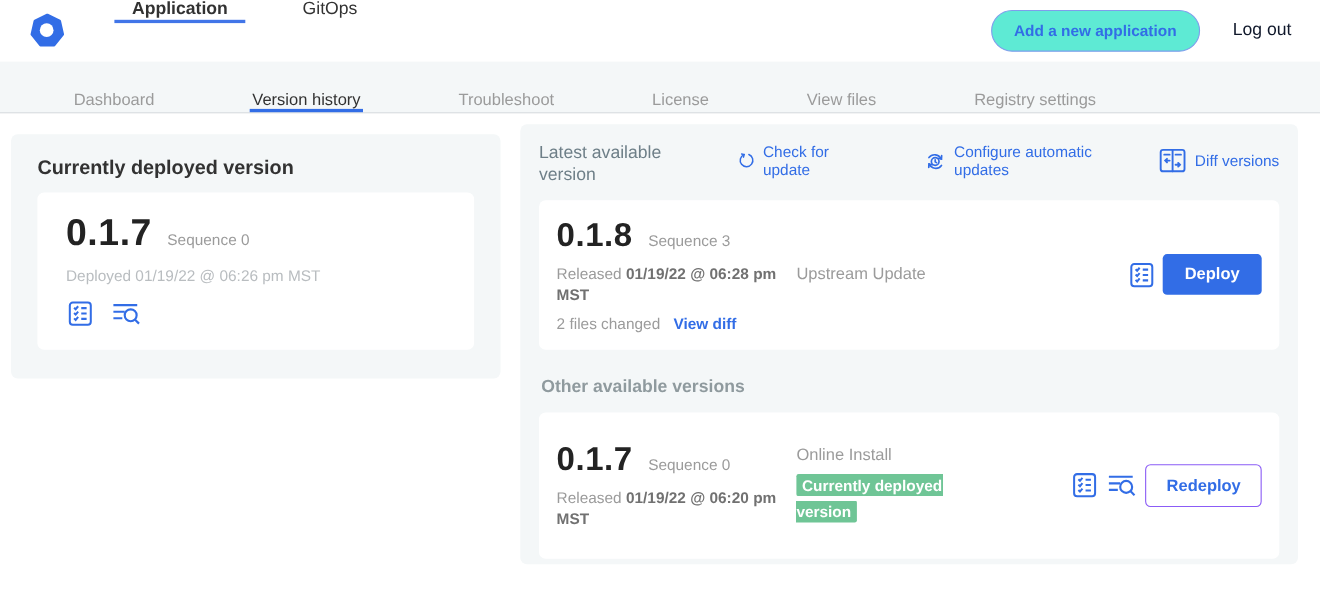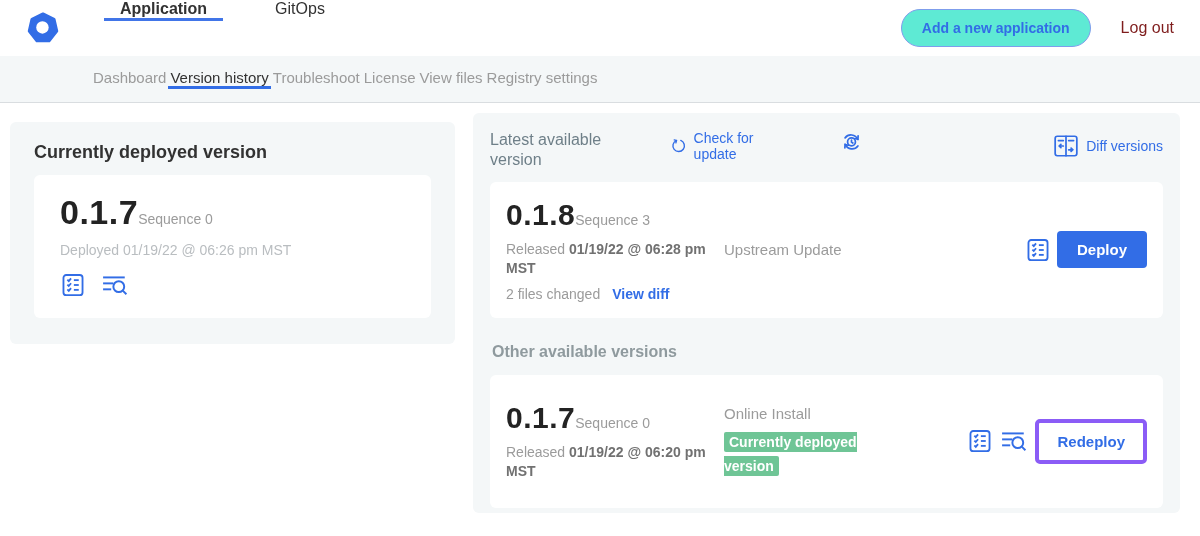--- a/index.html
+++ b/index.html
@@ -11,38 +11,38 @@
             background:#fff; }
   .logo-wrap { display:flex; align-items:center; margin-right:44px; }
   .top-tabs { display:flex; align-items:flex-start; gap:36px; }
   .top-tab { display:flex; align-items:center; padding:0 16px; font-size:16px;
              font-weight:500; color:#323232; cursor:pointer; border-bottom:3px solid transparent; }
   .top-tab.active { border-bottom-color:#4175e8; font-weight:700; }
   .top-right { margin-left:auto; display:flex; align-items:center; gap:30px; }
   .pill-btn { border:1px solid #7f9dec; background:#5eead4; color:#326de6; font-weight:700;
               font-size:14px; padding:10px 20px; border-radius:20px; cursor:pointer;
               font-family:inherit; }
-  .logout { font-size:16px; color:#7f1d1d; cursor:pointer; }
+  .logout { font-size:16px; color:#0f172a; cursor:pointer; }
 
   
   .subnav { height:47px; background:#f4f7f8; border-bottom:1px solid #d9dde0;
-            display:flex; align-items:center; padding-left:91px; }
+            display:flex; align-items:flex-end; padding-left:65px; gap:85px; }
   .subnav-item { display:flex; align-items:center; font-size:15px; color:#9b9b9b;
                  cursor:pointer; border-bottom:3px solid transparent; padding:0 2px; }
   .subnav-item.active { color:#323232; border-bottom-color:#326de6; }
 
   
   main { position:relative; height:432px; }
 
   .current-card { position:absolute; left:10px; top:19px; width:445px;
                   background:#f4f7f8; border-radius:6px; padding:20px 24px 26px; }
   .current-title { font-size:18px; font-weight:700; color:#323232; }
   .inner-card { background:#fff; border-radius:6px; margin-top:12px; padding:18px 26px 20px; }
 
-  .version-row { display:flex; align-items:baseline; }
+  .version-row { display:flex; align-items:baseline; gap:14px; }
   .version-big { font-size:34px; font-weight:700; color:#232323; letter-spacing:.5px; }
   .version-med { font-size:30px; font-weight:700; color:#232323; letter-spacing:.5px; }
   .sequence { font-size:14px; color:#9b9b9b; }
   .deployed { margin-top:10px; font-size:14px; color:#b9bdc0; }
   .icon-row { margin-top:14px; display:flex; align-items:center; gap:14px; }
   .icon-btn { display:inline-flex; cursor:pointer; }
 
   
   .right-panel { position:absolute; left:473px; top:10px; width:707px; height:400px;
                  background:#f4f7f8; border-radius:6px; padding:17px 17px 0; }
@@ -62,21 +62,21 @@
   .files-row { margin-top:8px; font-size:14px; color:#9b9b9b; display:flex; gap:12px; }
   .view-diff { color:#326de6; font-weight:600; cursor:pointer; }
   .col-mid { flex:1; display:flex; flex-direction:column; gap:8px; padding-left:6px; }
   .source-label { font-size:15px; font-weight:500; color:#9b9b9b; }
   .badge-wrap { width:178px; line-height:1.5; }
   .badge { display:inline; background:#6fc596; color:#fff; font-size:14px; font-weight:700;
            padding:2px 5px; border-radius:2px; }
   .col-right { display:flex; align-items:center; gap:6px; flex:none; }
   .btn-primary { background:#326de6; color:#fff; border:none; font-family:inherit;
                  font-size:15px; font-weight:700; padding:10px 20px; border-radius:4px; cursor:pointer; }
-  .btn-outline { background:#fff; color:#326de6; border:4px solid #8b5cf6; font-family:inherit;
+  .btn-outline { background:#fff; color:#326de6; border:1px solid #8b5cf6; font-family:inherit;
                  font-size:15px; font-weight:700; padding:10px 18px; border-radius:5px; cursor:pointer; }
   .other-title { margin:25px 0 0 2px; font-size:16px; color:#8f9a9e; }
   .card-gap { margin-top:14px; }
 </style>
 </head>
 <body>
 
 <header class="topnav">
   <div class="logo-wrap">
     <svg width="34" height="34" viewBox="0 0 24 24">
@@ -153,20 +153,21 @@
 
       <div class="action-link action-config">
         <svg width="23" height="23" viewBox="0 0 24 24" fill="none" stroke="#326de6" stroke-width="1.8" stroke-linecap="round">
           <circle cx="12" cy="12.4" r="4.1"></circle>
           <path d="M12 10.6v2l1.4 1"></path>
           <path d="M5.3 8.2a7.7 7.7 0 0 1 13.2 1.6"></path>
           <polyline points="18.9,6.1 18.7,9.6 15.3,8.9" fill="none"></polyline>
           <path d="M18.7 16.6a7.7 7.7 0 0 1-13.2-1.6"></path>
           <polyline points="5.1,18.7 5.3,15.2 8.7,15.9" fill="none"></polyline>
         </svg>
+        <span>Configure automatic updates</span>
       </div>
 
       <div class="action-link action-diff">
         <svg width="26" height="24" viewBox="0 0 24 22" fill="none" stroke="#326de6" stroke-width="1.6" stroke-linecap="round">
           <rect x="2" y="2" width="20" height="18" rx="2"></rect>
           <line x1="12" y1="2" x2="12" y2="20"></line>
           <line x1="5" y1="6" x2="9.5" y2="6"></line>
             <line x1="14.5" y1="6" x2="19" y2="6"></line>
           <path d="M9.5 11H5.8M7.3 9.5 5.8 11l1.5 1.5"></path>
           <path d="M14.5 14.5h3.7M16.7 13l1.5 1.5-1.5 1.5"></path>

